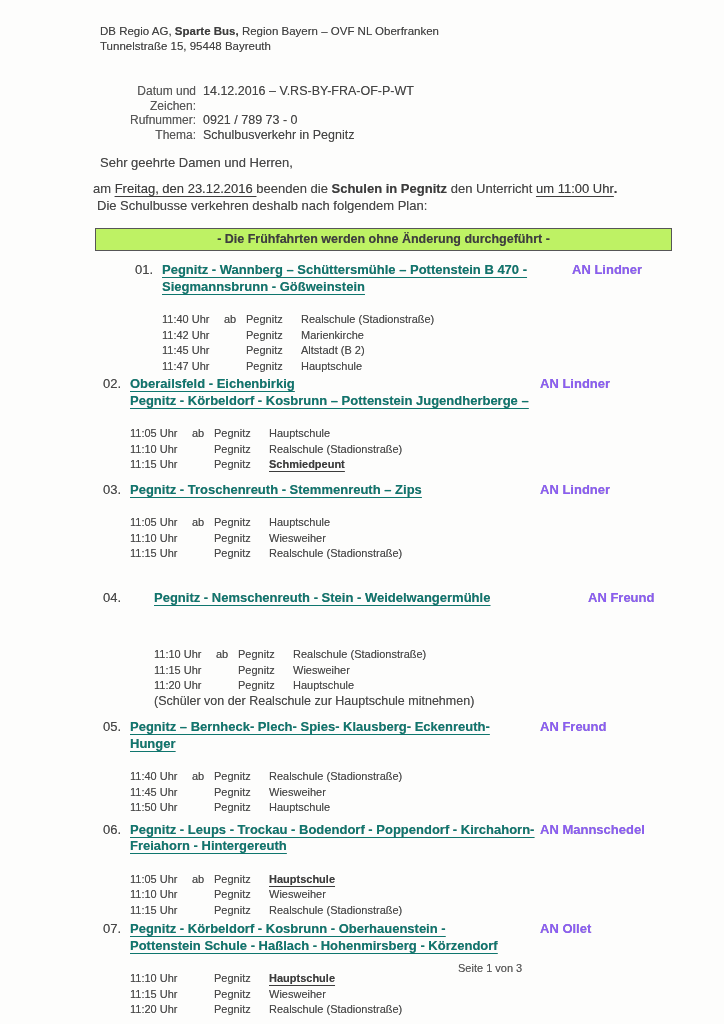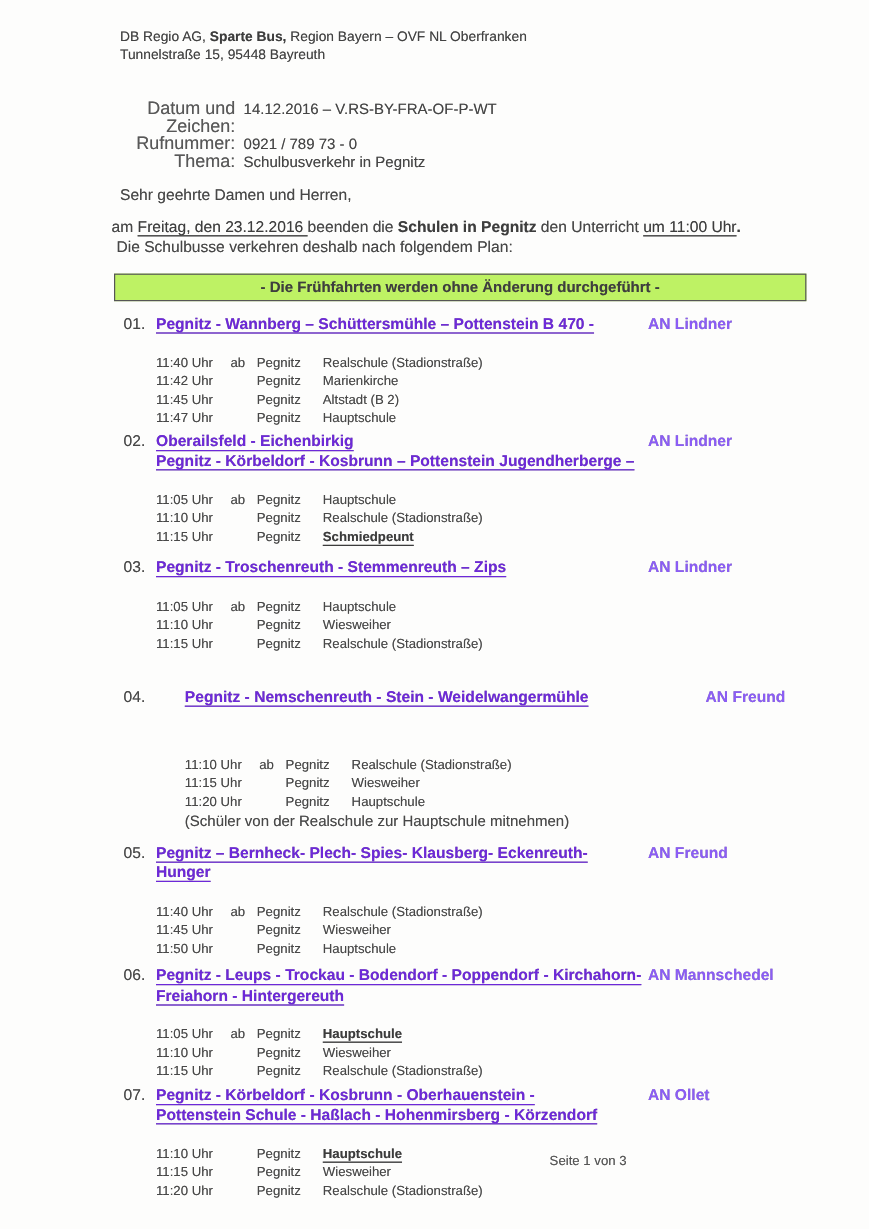--- a/index.html
+++ b/index.html
@@ -10,52 +10,52 @@
     color:#474747;
     position:relative;
     overflow:hidden;
   }
   .scan-text{ text-shadow:0 0 .45px rgba(70,70,70,.55); }
 
   .letterhead{position:absolute;left:100px;top:24px;font-size:11.5px;line-height:15px;color:#424242;}
 
   .meta{position:absolute;left:103px;top:84px;}
   .meta-row{display:grid;grid-template-columns:93px auto;column-gap:7px;align-items:baseline;line-height:14.6px;}
-  .meta-label{font-size:15px;color:#585858;text-align:right;}
+  .meta-label{font-size:12px;color:#585858;text-align:right;}
   .meta-value{font-size:12.5px;color:#454545;}
 
   .salutation{position:absolute;left:100px;top:155px;font-size:13px;}
 
   .intro{position:absolute;left:93px;top:181px;font-size:13px;line-height:16.5px;}
   .intro .line2{padding-left:4px;}
   .bold{font-weight:bold;color:#3d3d3d;}
   .bold-underline{font-weight:normal;color:#3d3d3d;text-decoration:underline;text-decoration-thickness:1.4px;text-underline-offset:2.5px;}
 
   .notice-box{
     position:absolute;left:95px;top:228px;width:575px;
     border:1.5px solid #565656;
     text-align:center;font-size:12.5px;font-weight:bold;color:#3e3e3e;
     padding:3px 0 4px 0;background:#bef264;
   }
 
   .routes{position:absolute;left:103px;top:262px;width:600px;}
   .route{display:grid;grid-template-columns:27px 407px auto;align-items:start;}
   .route-number{font-size:13px;color:#474747;}
   .route-title{
-    font-size:13px;font-weight:bold;color:#6d28d9;line-height:16.5px;
+    font-size:13px;font-weight:bold;color:#0f766e;line-height:16.5px;
     margin-bottom:17px;
   }
   .route-title .tline{text-decoration:underline;text-decoration-thickness:1.4px;text-underline-offset:2.5px;}
   .route-operator{font-size:13px;font-weight:600;color:#8b5cf6;white-space:nowrap;padding-left:3px;}
   .route-body{grid-column:2 / span 2;}
   .stop-row{display:grid;grid-template-columns:62px 22px 55px auto;font-size:11px;line-height:15.5px;color:#484848;}
   .stop-emph{font-weight:bold;color:#3c3c3c;text-decoration:underline;text-decoration-thickness:1.4px;text-underline-offset:2.5px;}
   .route-note{font-size:12.5px;line-height:15.5px;color:#484848;}
 
-  .route:nth-of-type(1){margin-bottom:2px;}
+  .route:nth-of-type(1){margin-bottom:2px;margin-left:32px;}
   .route:nth-of-type(2){margin-bottom:9px;}
   .route:nth-of-type(3){margin-bottom:28px;}
   .route:nth-of-type(4){margin-bottom:10px;gap:24px;}
   .route:nth-of-type(5){margin-bottom:6px;}
   .route:nth-of-type(6){margin-bottom:3px;}
 
   .footer{position:absolute;left:458px;top:962px;font-size:11px;color:#565656;}
 </style>
 </head>
 <body class="scan-text">
@@ -89,20 +89,21 @@
 
 <div class="notice-box">
   <span>- Die Frühfahrten werden ohne Änderung durchgeführt -</span>
 </div>
 
 <div class="routes" id="routes">
   <div class="route">
     <div class="route-number">01.</div>
     <div class="route-title">
         <div><span class="tline">Pegnitz - Wannberg – Schüttersmühle – Pottenstein B 470 -</span></div>
+        <div><span class="tline">Siegmannsbrunn - Gößweinstein</span></div>
       </div>
     <div class="route-operator">AN Lindner</div>
     <div class="route-body">
   <div class="stop-row">
     <span>11:40 Uhr</span>
     <span>ab</span>
     <span>Pegnitz</span>
     <span>Realschule (Stadionstraße)</span>
   </div>
 

